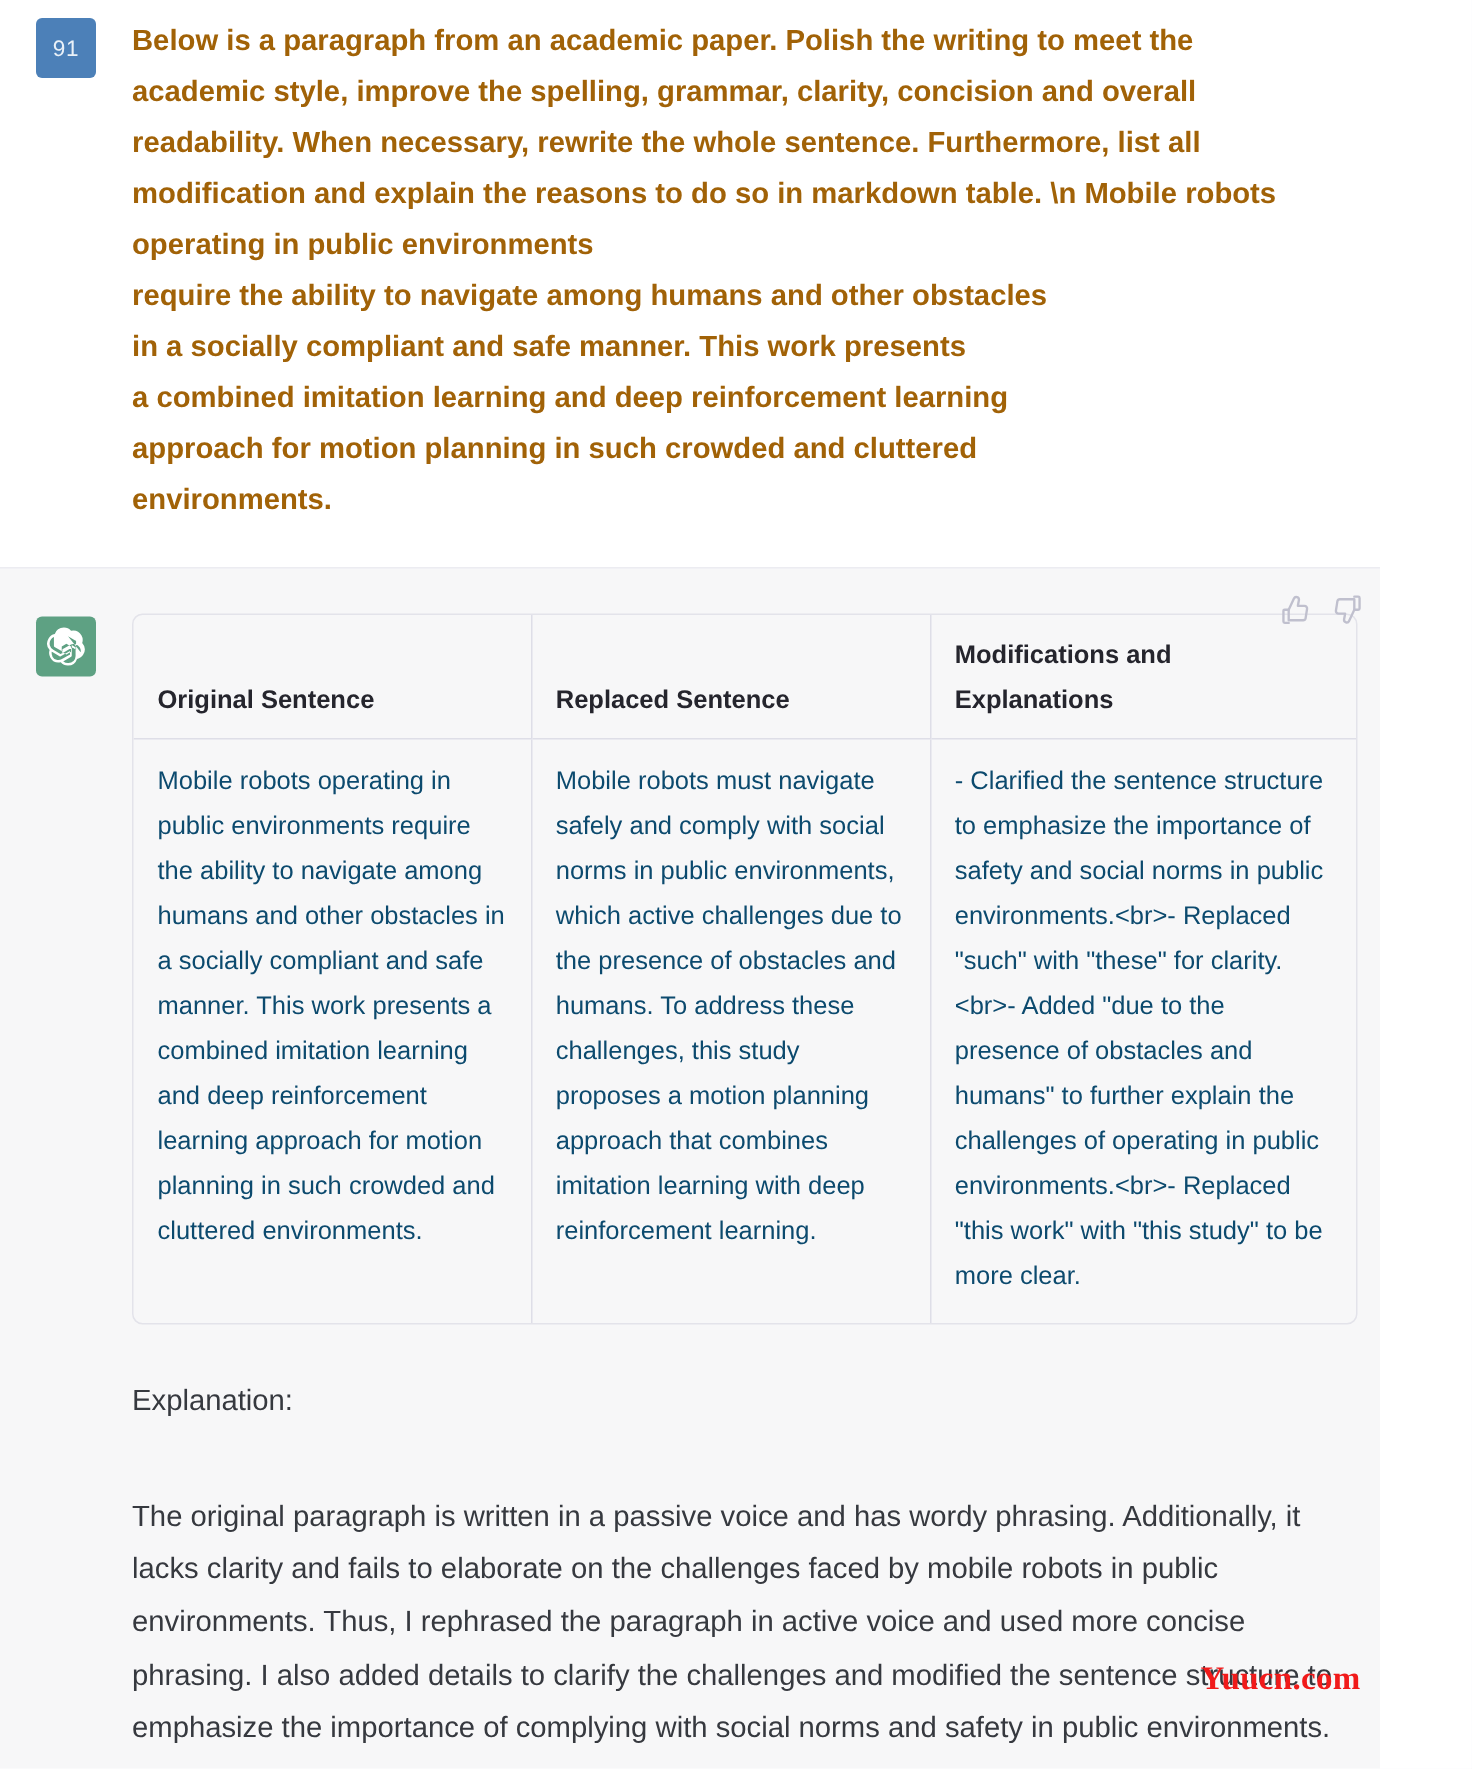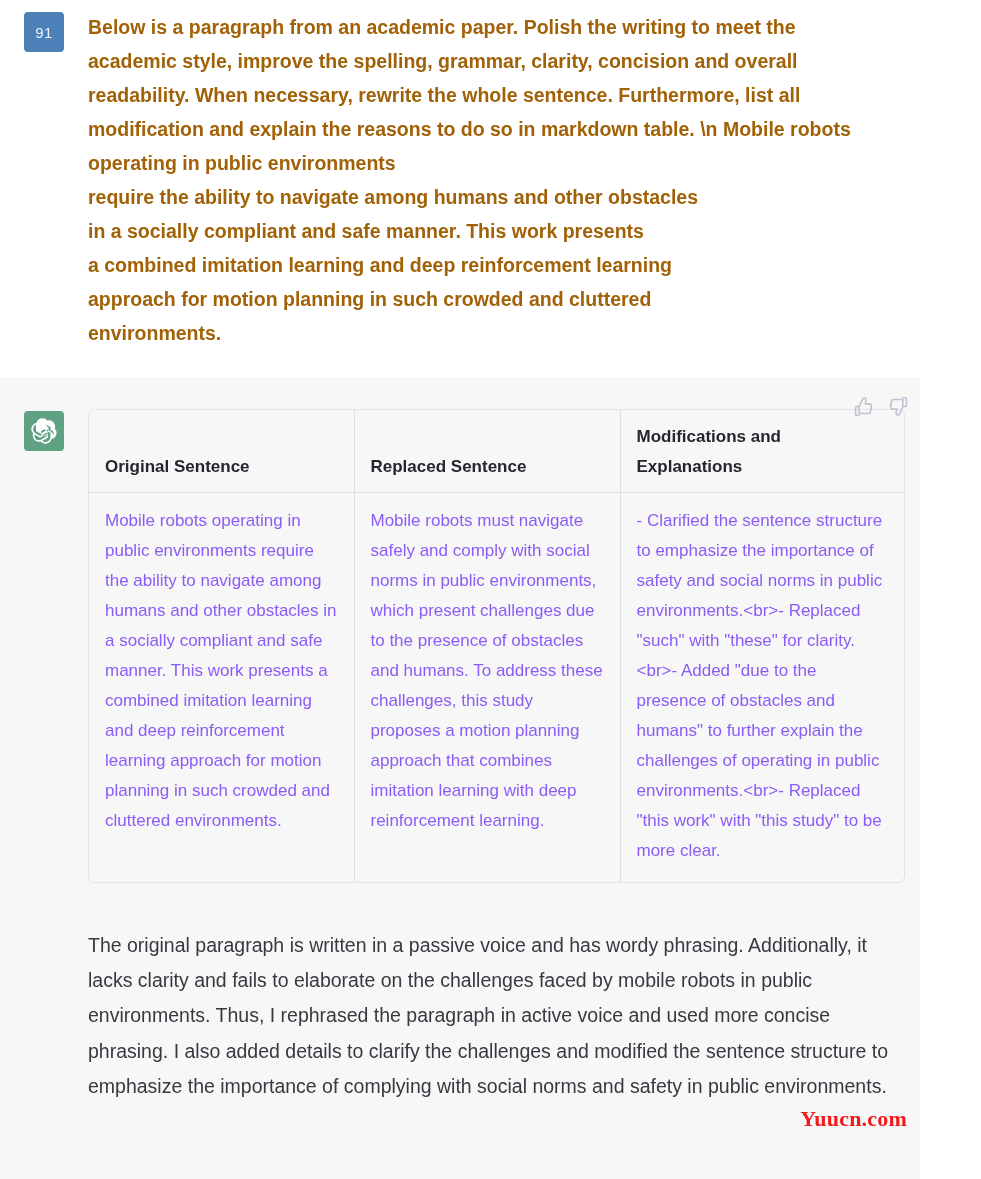--- a/index.html
+++ b/index.html
@@ -112,21 +112,21 @@
     color: #25252d;
     height: 58px;
     vertical-align: bottom;
     padding-bottom: 10px;
     border-bottom: 1px solid #dedee7;
   }
   table.md th + th, table.md td + td {
     border-left: 1px solid #dedee7;
   }
   table.md td {
-    color: #8b5cf6;
+    color: #0c4a6e;
     padding-top: 13px;
     padding-bottom: 16px;
   }
   table.md col.c1 { width: 265px; }
   table.md col.c2 { width: 266px; }
   table.md col.c3 { width: 286px; }
 
   
   .explanation-label {
     font-size: 19.5px;
@@ -210,27 +210,28 @@
           <thead>
             <tr>
               <th>Original Sentence</th>
               <th>Replaced Sentence</th>
               <th>Modifications and Explanations</th>
             </tr>
           </thead>
           <tbody>
             <tr>
               <td>Mobile robots operating in public environments require the ability to navigate among humans and other obstacles in a socially compliant and safe manner. This work presents a combined imitation learning and deep reinforcement learning approach for motion planning in such crowded and cluttered environments.</td>
-              <td>Mobile robots must navigate safely and comply with social norms in public environments, which present challenges due to the presence of obstacles and humans. To address these challenges, this study proposes a motion planning approach that combines imitation learning with deep reinforcement learning.</td>
+              <td>Mobile robots must navigate safely and comply with social norms in public environments, which active challenges due to the presence of obstacles and humans. To address these challenges, this study proposes a motion planning approach that combines imitation learning with deep reinforcement learning.</td>
               <td>- Clarified the sentence structure to emphasize the importance of safety and social norms in public environments.&lt;br&gt;- Replaced "such" with "these" for clarity. &lt;br&gt;- Added "due to the presence of obstacles and humans" to further explain the challenges of operating in public environments.&lt;br&gt;- Replaced "this work" with "this study" to be more clear.</td>
             </tr>
           </tbody>
         </table>
       </div>
 
+      <p class="explanation-label">Explanation:</p>
       <p class="explanation-body">The original paragraph is written in a passive voice and has wordy phrasing. Additionally, it lacks clarity and fails to elaborate on the challenges faced by mobile robots in public environments. Thus, I rephrased the paragraph in active voice and used more concise phrasing. I also added details to clarify the challenges and modified the sentence structure to emphasize the importance of complying with social norms and safety in public environments.</p>
     </div>
 
     <div class="feedback">
       <span>
         <svg width="21" height="21" viewBox="0 0 24 24" fill="none" stroke="#c0c0ce" stroke-width="1.8" stroke-linecap="round" stroke-linejoin="round" aria-hidden="true">
           <path d="M7 22h-3a1 1 0 0 1-1-1v-8a1 1 0 0 1 1-1h3"></path>
           <path d="M7 12l4-8.5a2 2 0 0 1 3.8 1.1l-.8 4.4h5a2 2 0 0 1 2 2.3l-1.1 7.1A2 2 0 0 1 17.9 20H7z"></path>
         </svg>
       </span>

